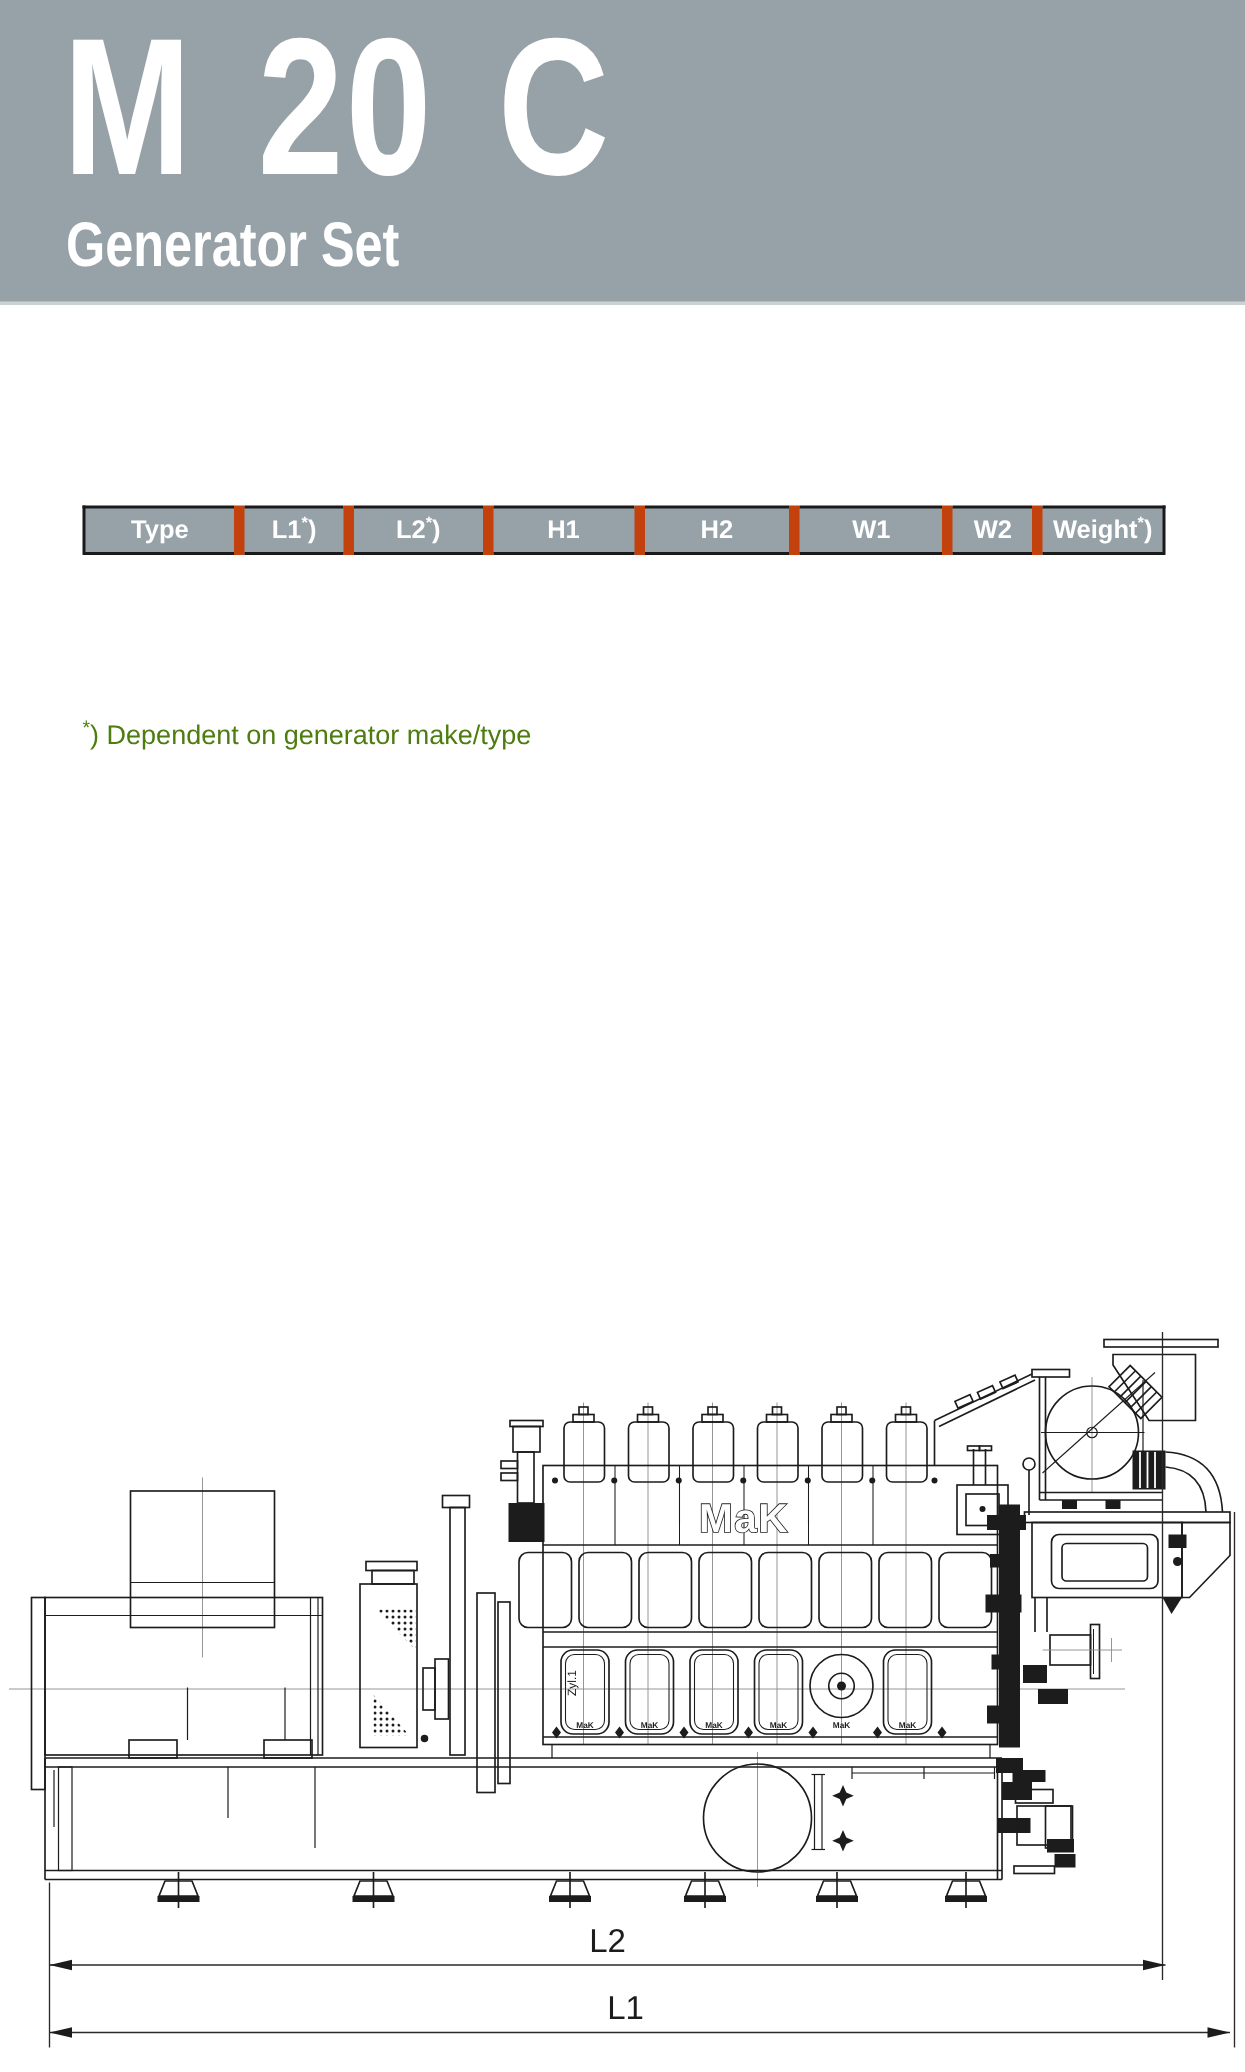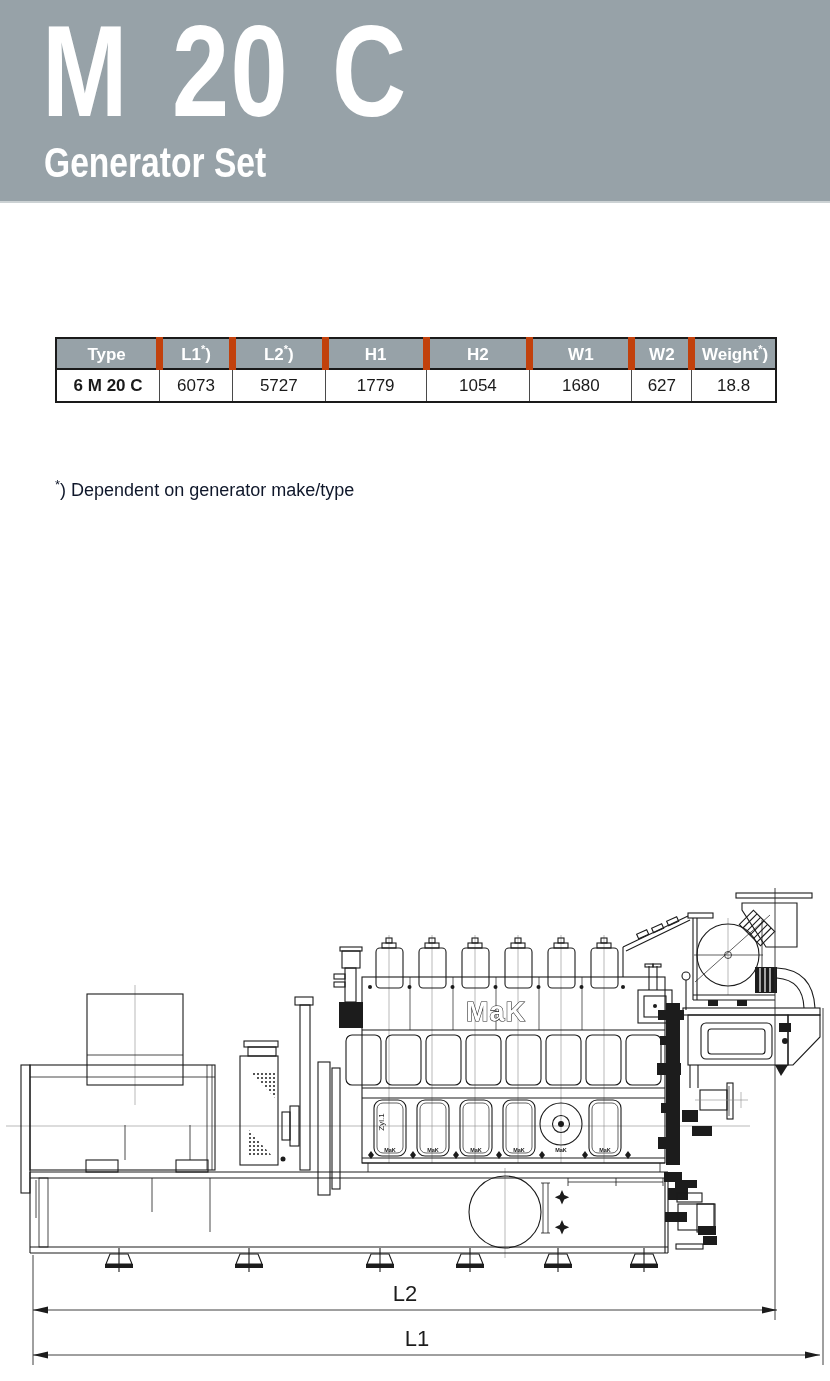--- a/index.html
+++ b/index.html
@@ -25,21 +25,21 @@
          border:2px solid #1a1a1a;table-layout:fixed;padding-left:32px;}
   table.dims th{background:var(--header-bg);color:#fff;font-size:17px;font-weight:bold;height:31px;
          border-left:7px solid #c2410c;border-bottom:2px solid #1a1a1a;text-align:center;vertical-align:middle;}
   table.dims th:first-child{border-left:none;}
   table.dims td{font-size:17px;color:#1a1a1a;height:33px;text-align:center;vertical-align:middle;
          border-left:1px solid #4a4a4a;border-top:1px solid #2a2a2a;background:#fff;}
   table.dims td:first-child{border-left:none;font-weight:bold;}
   table.dims tbody tr:first-child td{border-top:none;}
   table.dims sup{font-size:11px;}
 
-  .footnote{position:absolute;left:55px;top:477px;font-size:18px;color:#0f172a;}
+  .footnote{position:absolute;left:55px;top:477px;font-size:18px;color:#4d7c0f;}
   .footnote sup{font-size:13px;}
 
   svg text{font-family:"Liberation Sans",sans-serif;}
   .drawing{position:absolute;left:0;top:860px;}
 </style>
 </head>
 <body>
 
 <div class="page">
 
@@ -66,30 +66,20 @@
         <th><span>L1</span><sup>*</sup><span>)</span></th>
         <th><span>L2</span><sup>*</sup><span>)</span></th>
         <th><span>H1</span><sup></sup><span></span></th>
         <th><span>H2</span><sup></sup><span></span></th>
         <th><span>W1</span><sup></sup><span></span></th>
         <th><span>W2</span><sup></sup><span></span></th>
         <th><span>Weight</span><sup>*</sup><span>)</span></th>
       </tr>
     </thead>
     <tbody>
-      <tr>
-        <td>6 M 20 C</td>
-        <td>6073</td>
-        <td>5727</td>
-        <td>1779</td>
-        <td>1054</td>
-        <td>1680</td>
-        <td>627</td>
-        <td>18.8</td>
-      </tr>
     </tbody>
   </table>
 
   <p class="footnote"><sup>*</sup><span>) Dependent on generator make/type</span></p>
 
   <svg class="drawing" width="830" height="521" viewBox="0 0 830 521" fill="none" stroke="#1c1c1c" stroke-width="1.1">
     <defs>
       <pattern id="dots" width="4" height="4" patternUnits="userSpaceOnUse">
         <circle cx="2" cy="2" r="1" fill="#1c1c1c" stroke="none"></circle>
       </pattern>

